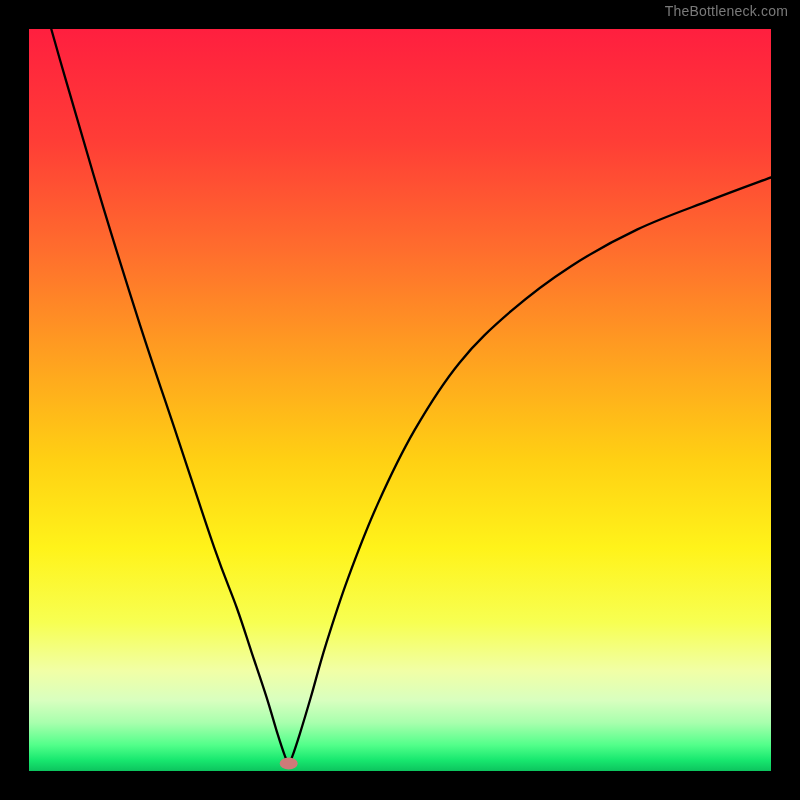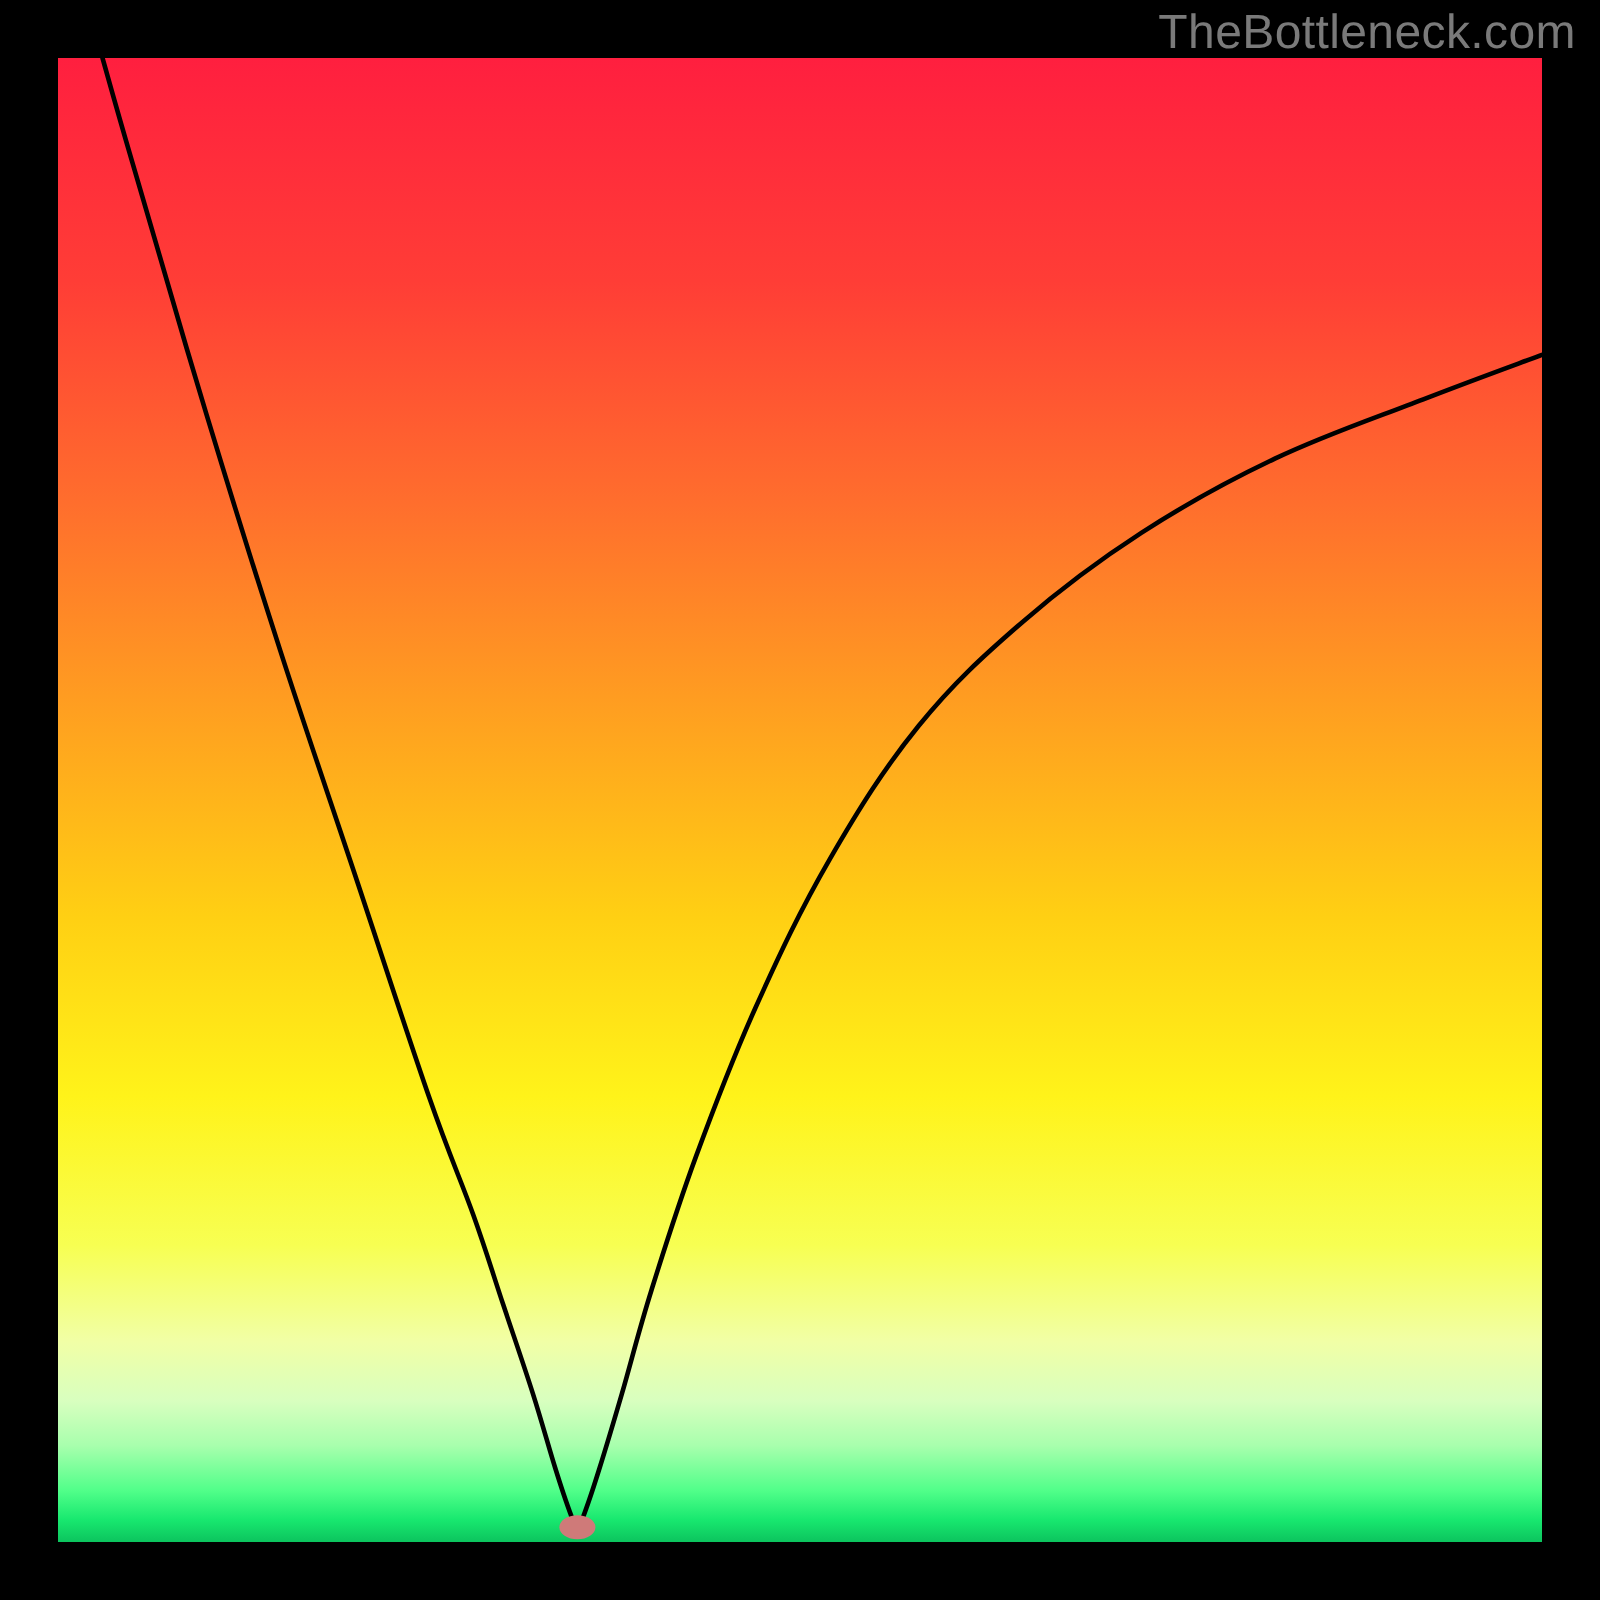--- a/index.html
+++ b/index.html
@@ -15,21 +15,21 @@
     position: relative;
     width: 800px;
     height: 800px;
     background: #000;
   }
   .watermark {
     position: absolute;
     top: 3px;
     right: 12px;
     color: #7a7a7a;
-    font-size: 24px;
+    font-size: 14px;
     font-weight: 400;
     letter-spacing: 0.2px;
     z-index: 10;
   }
   .plot-area {
     position: absolute;
     left: 29px;
     top: 29px;
     width: 742px;
     height: 742px;

